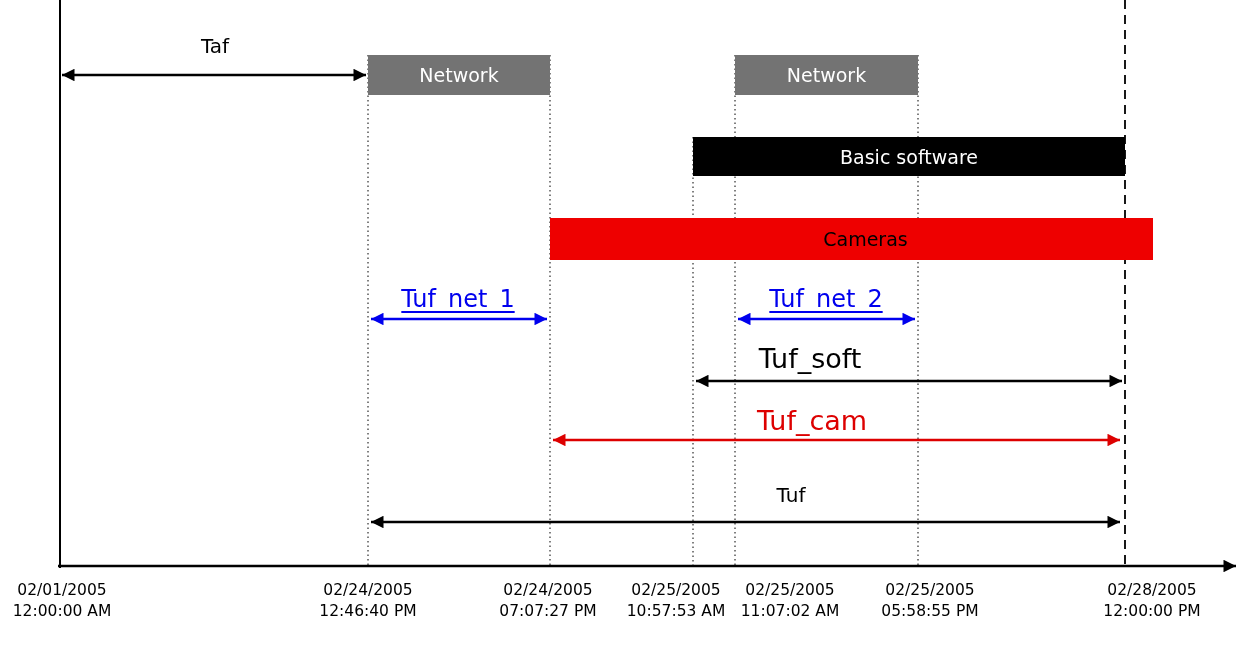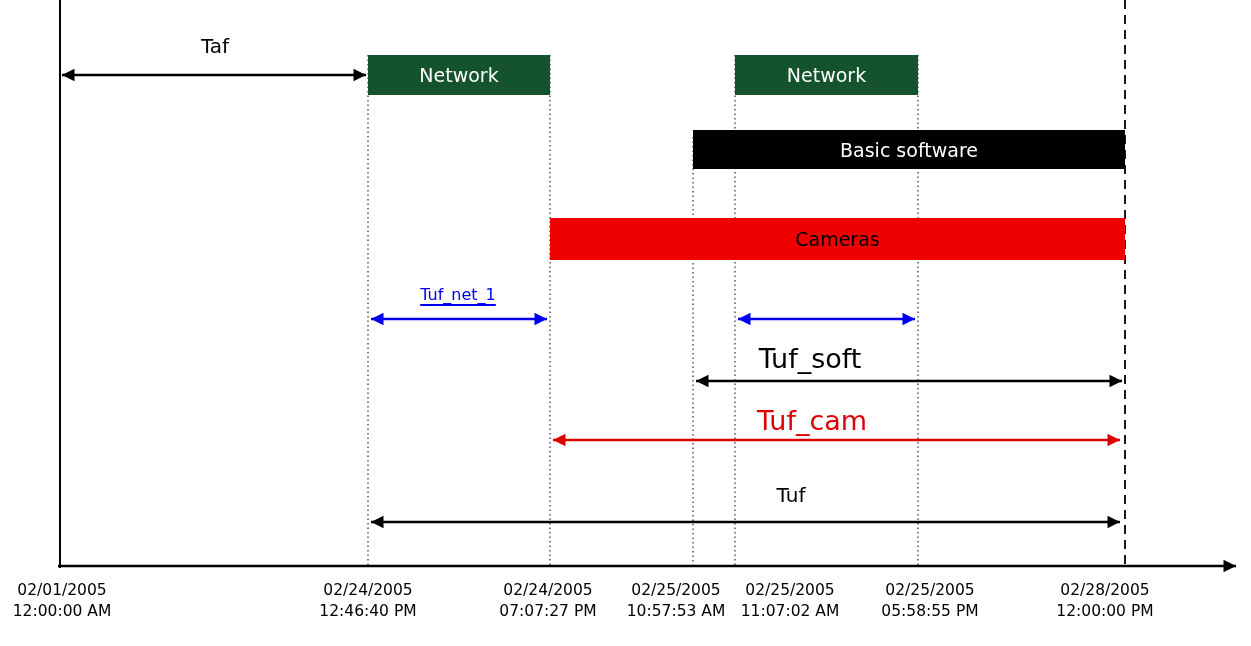--- a/index.html
+++ b/index.html
@@ -16,33 +16,33 @@
   svg.layer { z-index: 1; pointer-events: none; }
 
   .bar {
     position: absolute;
     z-index: 2;
     display: flex;
     align-items: center;
     justify-content: center;
     font-size: 19px;
   }
-  .bar.network  { background: #14532d; color: #ffffff; }
+  .bar.network  { background: #737373; color: #ffffff; }
   .bar.software { background: #000000; color: #ffffff; }
   .bar.cameras  { background: #ee0000; color: #000000; }
 
   .lbl {
     position: absolute;
     z-index: 3;
     text-align: center;
     white-space: nowrap;
   }
   .lbl.big   { font-size: 20px; }
   .lbl.mid   { font-size: 27px; }
-  .lbl.blue  { color: #0000ee; font-size: 16px; text-decoration: underline; text-underline-offset: 4px; text-decoration-thickness: 2px; }
+  .lbl.blue  { color: #0000ee; font-size: 24px; text-decoration: underline; text-underline-offset: 4px; text-decoration-thickness: 2px; }
   .lbl.red   { color: #dd0000; }
 
   .tick {
     position: absolute;
     z-index: 3;
     width: 150px;
     top: 580px;
     text-align: center;
     font-size: 15.5px;
     line-height: 21px;
@@ -83,29 +83,30 @@
     <line x1="553" y1="440" x2="1120" y2="440" stroke="#dd0000" stroke-width="2.5" marker-start="url(#mk-red)" marker-end="url(#mk-red)"></line>
     <line x1="371" y1="522" x2="1120" y2="522" stroke="#000000" stroke-width="2.5" marker-start="url(#mk-black)" marker-end="url(#mk-black)"></line>
   </svg>
 
   <div class="bar network" style="left:368px; top:55px; width:182px; height:40px;">
     <span>Network</span>
   </div>
   <div class="bar network" style="left:735px; top:55px; width:183px; height:40px;">
     <span>Network</span>
   </div>
-  <div class="bar software" style="left:693px; top:130px; width:432px; height:39px;">
+  <div class="bar software" style="left:693px; top:137px; width:432px; height:39px;">
     <span>Basic software</span>
   </div>
-  <div class="bar cameras" style="left:550px; top:218px; width:575px; height:42px;">
+  <div class="bar cameras" style="left:550px; top:218px; width:575px; height:42px;padding-left:28px;">
     <span>Cameras</span>
   </div>
 
   <div class="lbl big" style="left:160px; top:34px;  width:110px;">Taf</div>
   <div class="lbl blue" style="left:368px; top:285px; width:180px;">Tuf_net_1</div>
+  <div class="lbl blue" style="left:736px; top:285px; width:180px;">Tuf_net_2</div>
   <div class="lbl mid" style="left:710px; top:343px; width:200px;">Tuf_soft</div>
   <div class="lbl big" style="left:691px; top:483px; width:200px;">Tuf</div>
   <div class="lbl mid red" style="left:712px; top:405px; width:200px;">Tuf_cam</div>
 
   <div class="tick" style="left:-13px;">
     <div>02/01/2005</div>
     <div>12:00:00 AM</div>
   </div>
   <div class="tick" style="left:293px;">
     <div>02/24/2005</div>
@@ -120,18 +121,18 @@
     <div>10:57:53 AM</div>
   </div>
   <div class="tick" style="left:715px;">
     <div>02/25/2005</div>
     <div>11:07:02 AM</div>
   </div>
   <div class="tick" style="left:855px;">
     <div>02/25/2005</div>
     <div>05:58:55 PM</div>
   </div>
-  <div class="tick" style="left:1030px;">
+  <div class="tick" style="left:1077px;">
     <div>02/28/2005</div>
     <div>12:00:00 PM</div>
   </div>
 
 </div>
 
 </body></html>

